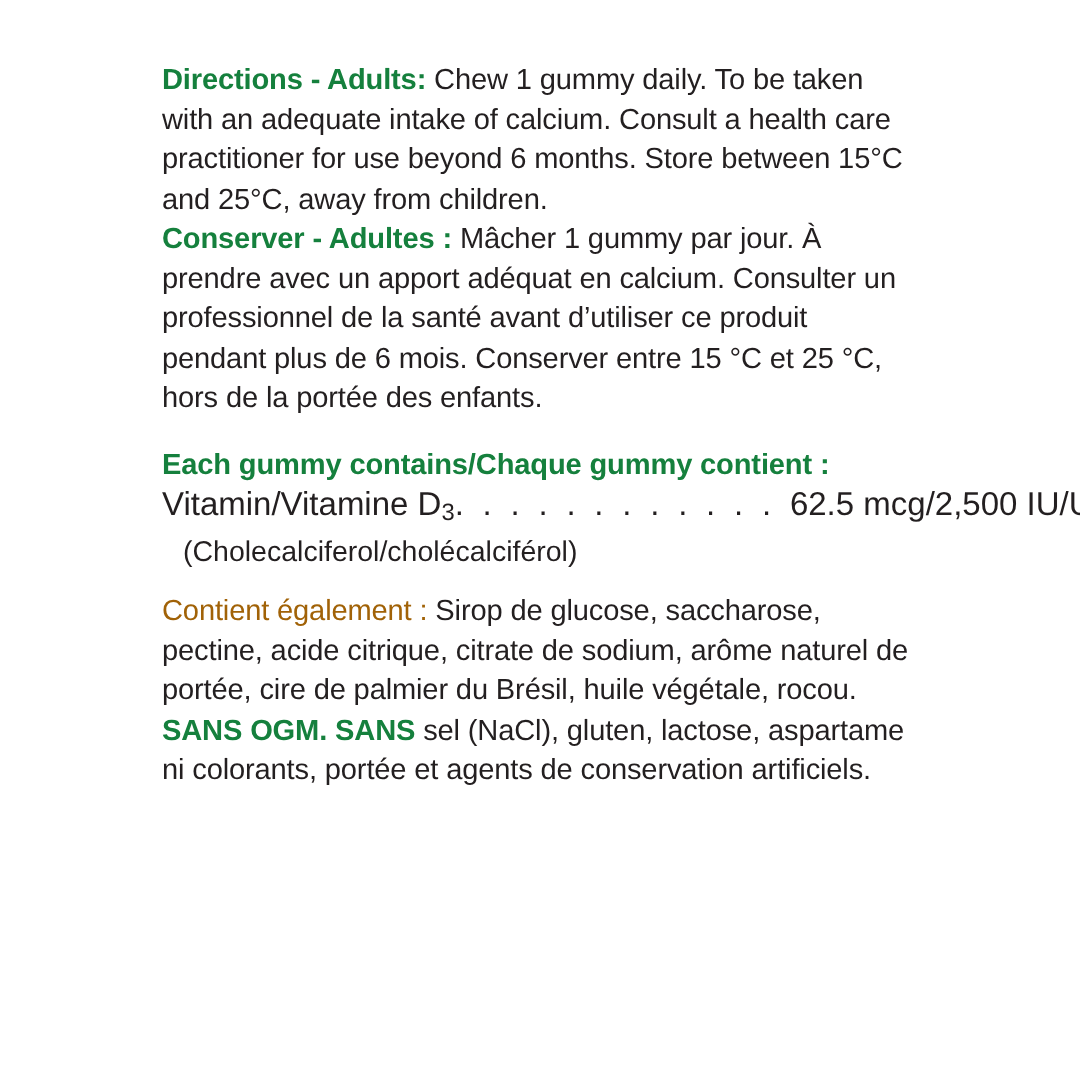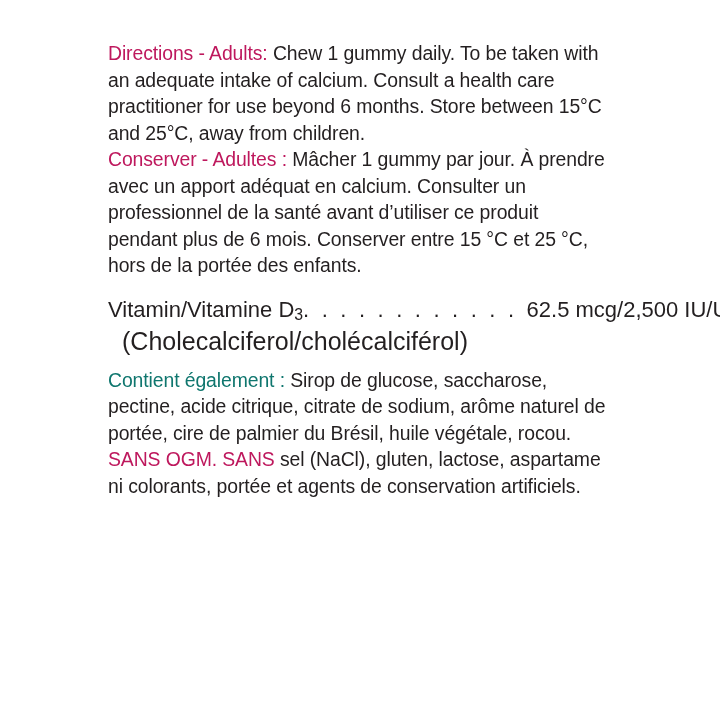--- a/index.html
+++ b/index.html
@@ -23,44 +23,44 @@
   .block {
     margin: 0 0 0 0;
   }
   p {
     margin: 0;
     font-size: 19.4px;
     line-height: 26.5px;
     letter-spacing: -0.1px;
   }
   .accent {
-    color: #be185d;
-    font-weight: normal;
+    color: #15803d;
+    font-weight: bold;
   }
   .accent-reg {
-    color: #0f766e;
+    color: #a16207;
     margin-top: 28px;
   }
   .gap-sm { height: 12px; }
   .gap-md { height: 18px; }
 
   .nutrient-line {
     display: block;
     font-size: 22px;
     line-height: 26.5px;
     white-space: nowrap;
   }
   .nutrient-name { }
   .dots {
     letter-spacing: 3.2px;
   }
   .sub-line {
     display: block;
     padding-left: 14px;
-    font-size: 25px;
+    font-size: 19px;
     line-height: 26.5px;
   }
   sub {
     font-size: 0.72em;
     vertical-align: -0.22em;
   }
 </style>
 </head>
 <body>
 
@@ -70,20 +70,21 @@
     <p><span class="accent">Directions - Adults:</span><span> Chew 1 gummy daily. To be taken with an adequate intake of calcium. Consult a health care practitioner for use beyond 6 months. Store between 15°C and 25°C, away from children.</span></p>
   </div>
 
   <div class="block">
     <p><span class="accent">Conserver - Adultes :</span><span> Mâcher 1 gummy par jour. À prendre avec un apport adéquat en calcium. Consulter un professionnel de la santé avant d’utiliser ce produit pendant plus de 6 mois. Conserver entre 15 °C et 25 °C, hors de la portée des enfants.</span></p>
   </div>
 
   <div class="gap-md"></div>
 
   <div class="block">
+    <p><span class="accent">Each gummy contains/Chaque gummy contient :</span></p>
     <span class="nutrient-line"><span class="nutrient-name">Vitamin/Vitamine D</span><sub>3</sub><span class="dots">. . . . . . . . . . . . </span><span>62.5 mcg/2,500 IU/UI</span></span>
     <span class="sub-line">(Cholecalciferol/cholécalciférol)</span>
   </div>
 
   <div class="gap-sm"></div>
 
 
   <div class="block">
     <p><span class="accent-reg">Contient également :</span><span> Sirop de glucose, saccharose, pectine, acide citrique, citrate de sodium, arôme naturel de portée, cire de palmier du Brésil, huile végétale, rocou.</span></p>
   </div>

